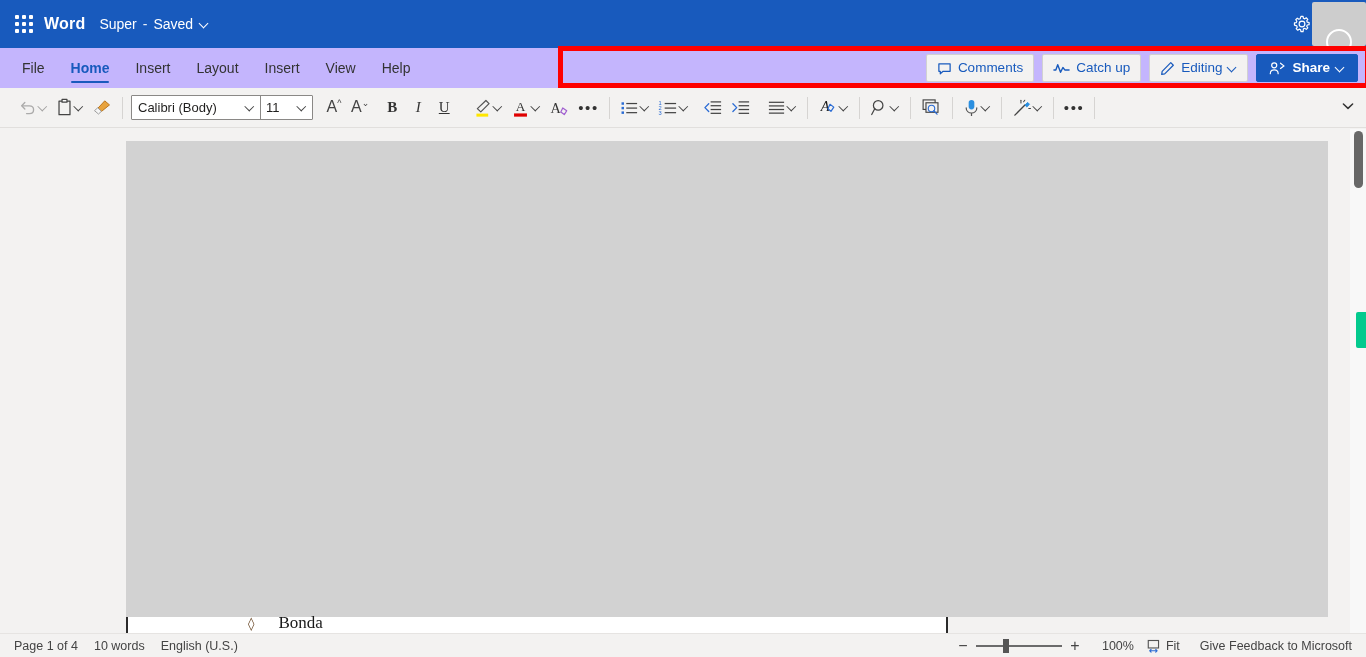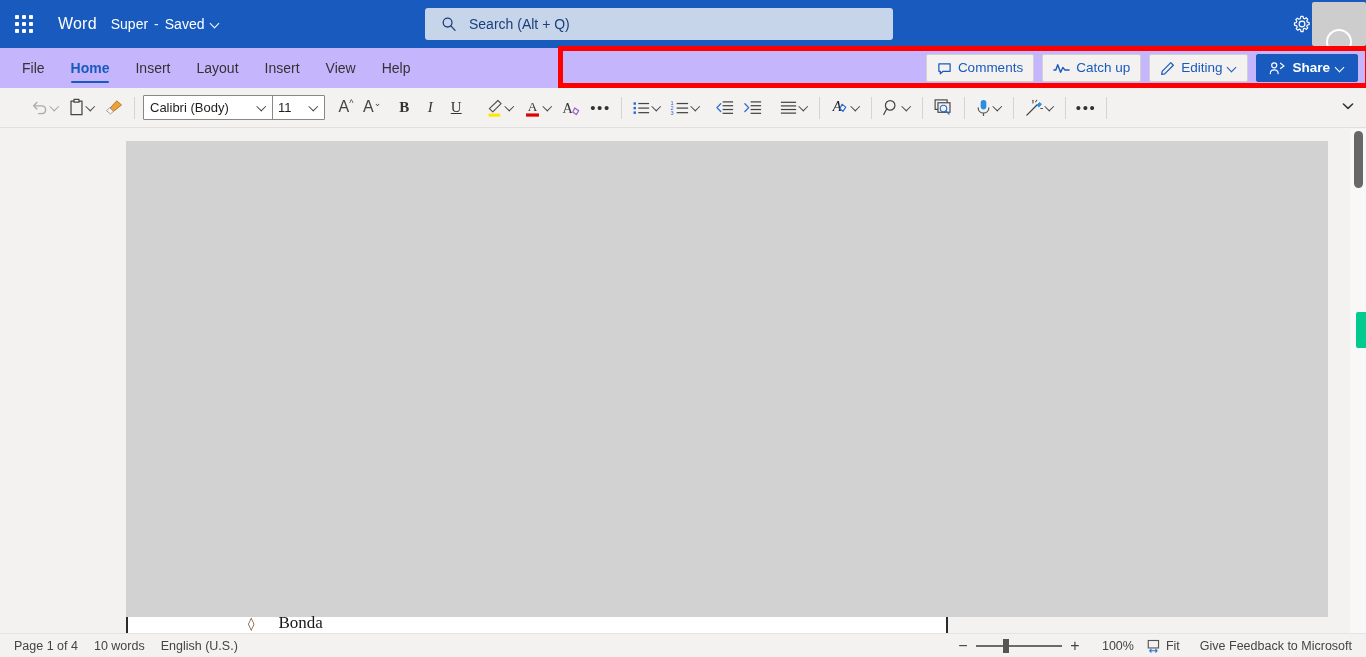--- a/index.html
+++ b/index.html
@@ -19,21 +19,21 @@
   .waffle {
     width: 40px; height: 40px; margin-left: 4px;
     display: flex; align-items: center; justify-content: center; cursor: pointer;
   }
   .waffle-grid {
     display: grid; grid-template-columns: repeat(3, 4px); grid-template-rows: repeat(3, 4px);
     gap: 3px;
   }
   .waffle-grid i { display: block; width: 4px; height: 4px; background: #fff; border-radius: 1px; }
   .brand {
-    color: #fff; font-size: 16px; font-weight: normal; margin-left: 14px; letter-spacing: .2px;
+    color: #fff; font-size: 16px; font-weight: bold; letter-spacing: .2px;
   }
   .docname {
     color: #fff; font-size: 14px; margin-left: 14px; display: flex; align-items: center; gap: 6px;
     cursor: pointer;
   }
   .docname .sep { opacity: .9; }
   .chev-w { display: inline-block; width: 10px; height: 10px; position: relative; }
   .chev-w::after {
     content: ""; position: absolute; left: 1px; top: 1px;
     width: 6px; height: 6px; border-right: 1.4px solid #fff; border-bottom: 1.4px solid #fff;
@@ -96,21 +96,21 @@
   
   .redbox {
     position: absolute; left: 558px; top: 46px; width: 812px; height: 42px;
     border: 5px solid #fe0000; pointer-events: none; z-index: 30;
   }
 
   
   .toolbar {
     position: absolute; top: 88px; left: 0; width: 1366px; height: 40px;
     background: #f3f2f1; border-bottom: 1px solid #e1dfdd;
-    display: flex; align-items: center; padding-left: 12px;
+    display: flex; align-items: center;
   }
   .tbtn {
     height: 32px; min-width: 26px; padding: 0 4px;
     display: flex; align-items: center; justify-content: center; gap: 2px;
     cursor: pointer; border-radius: 2px; color: #333;
   }
   .tbtn.dis { opacity: .45; }
   .tsep { width: 1px; height: 22px; background: #d6d4d2; margin: 0 6px; }
   .chev-s { display: inline-block; width: 9px; height: 9px; position: relative; }
   .chev-s::after {
@@ -220,29 +220,20 @@
         </div>
     </div>
     <div class="brand">Word</div>
     <div class="docname">
       <span>Super</span>
       <span class="sep">-</span>
       <span>Saved</span>
       <span class="chev-w"></span>
     </div>
 
-    <div class="searchbox">
-      <span class="mag">
-        <svg width="16" height="16" viewBox="0 0 16 16">
-          <circle cx="6.6" cy="6.6" r="4.4" fill="none" stroke="#1b3f7a" stroke-width="1.3"></circle>
-          <line x1="9.9" y1="9.9" x2="14" y2="14.4" stroke="#1b3f7a" stroke-width="1.3" stroke-linecap="round"></line>
-        </svg>
-      </span>
-      <span class="sp">Search (Alt + Q)</span>
-    </div>
 
     <div class="gear-btn">
       <svg width="18" height="18" viewBox="0 0 20 20">
         <path fill="none" stroke="#ffffff" stroke-width="1.3" d="M10 6.8a3.2 3.2 0 1 0 0 6.4 3.2 3.2 0 0 0 0-6.4z"></path>
         <path fill="none" stroke="#ffffff" stroke-width="1.3" stroke-linejoin="round" d="M8.8 1.6h2.4l.35 2.05 1.5.62 1.7-1.2 1.7 1.7-1.2 1.7.62 1.5 2.05.35v2.4l-2.05.35-.62 1.5 1.2 1.7-1.7 1.7-1.7-1.2-1.5.62L11.2 18.4H8.8l-.35-2.05-1.5-.62-1.7 1.2-1.7-1.7 1.2-1.7-.62-1.5L1.6 11.2V8.8l2.05-.35.62-1.5-1.2-1.7 1.7-1.7 1.7 1.2 1.5-.62z"></path>
       </svg>
     </div>
 
     <div class="avatar-box">
       <div class="avatar-head"></div>

